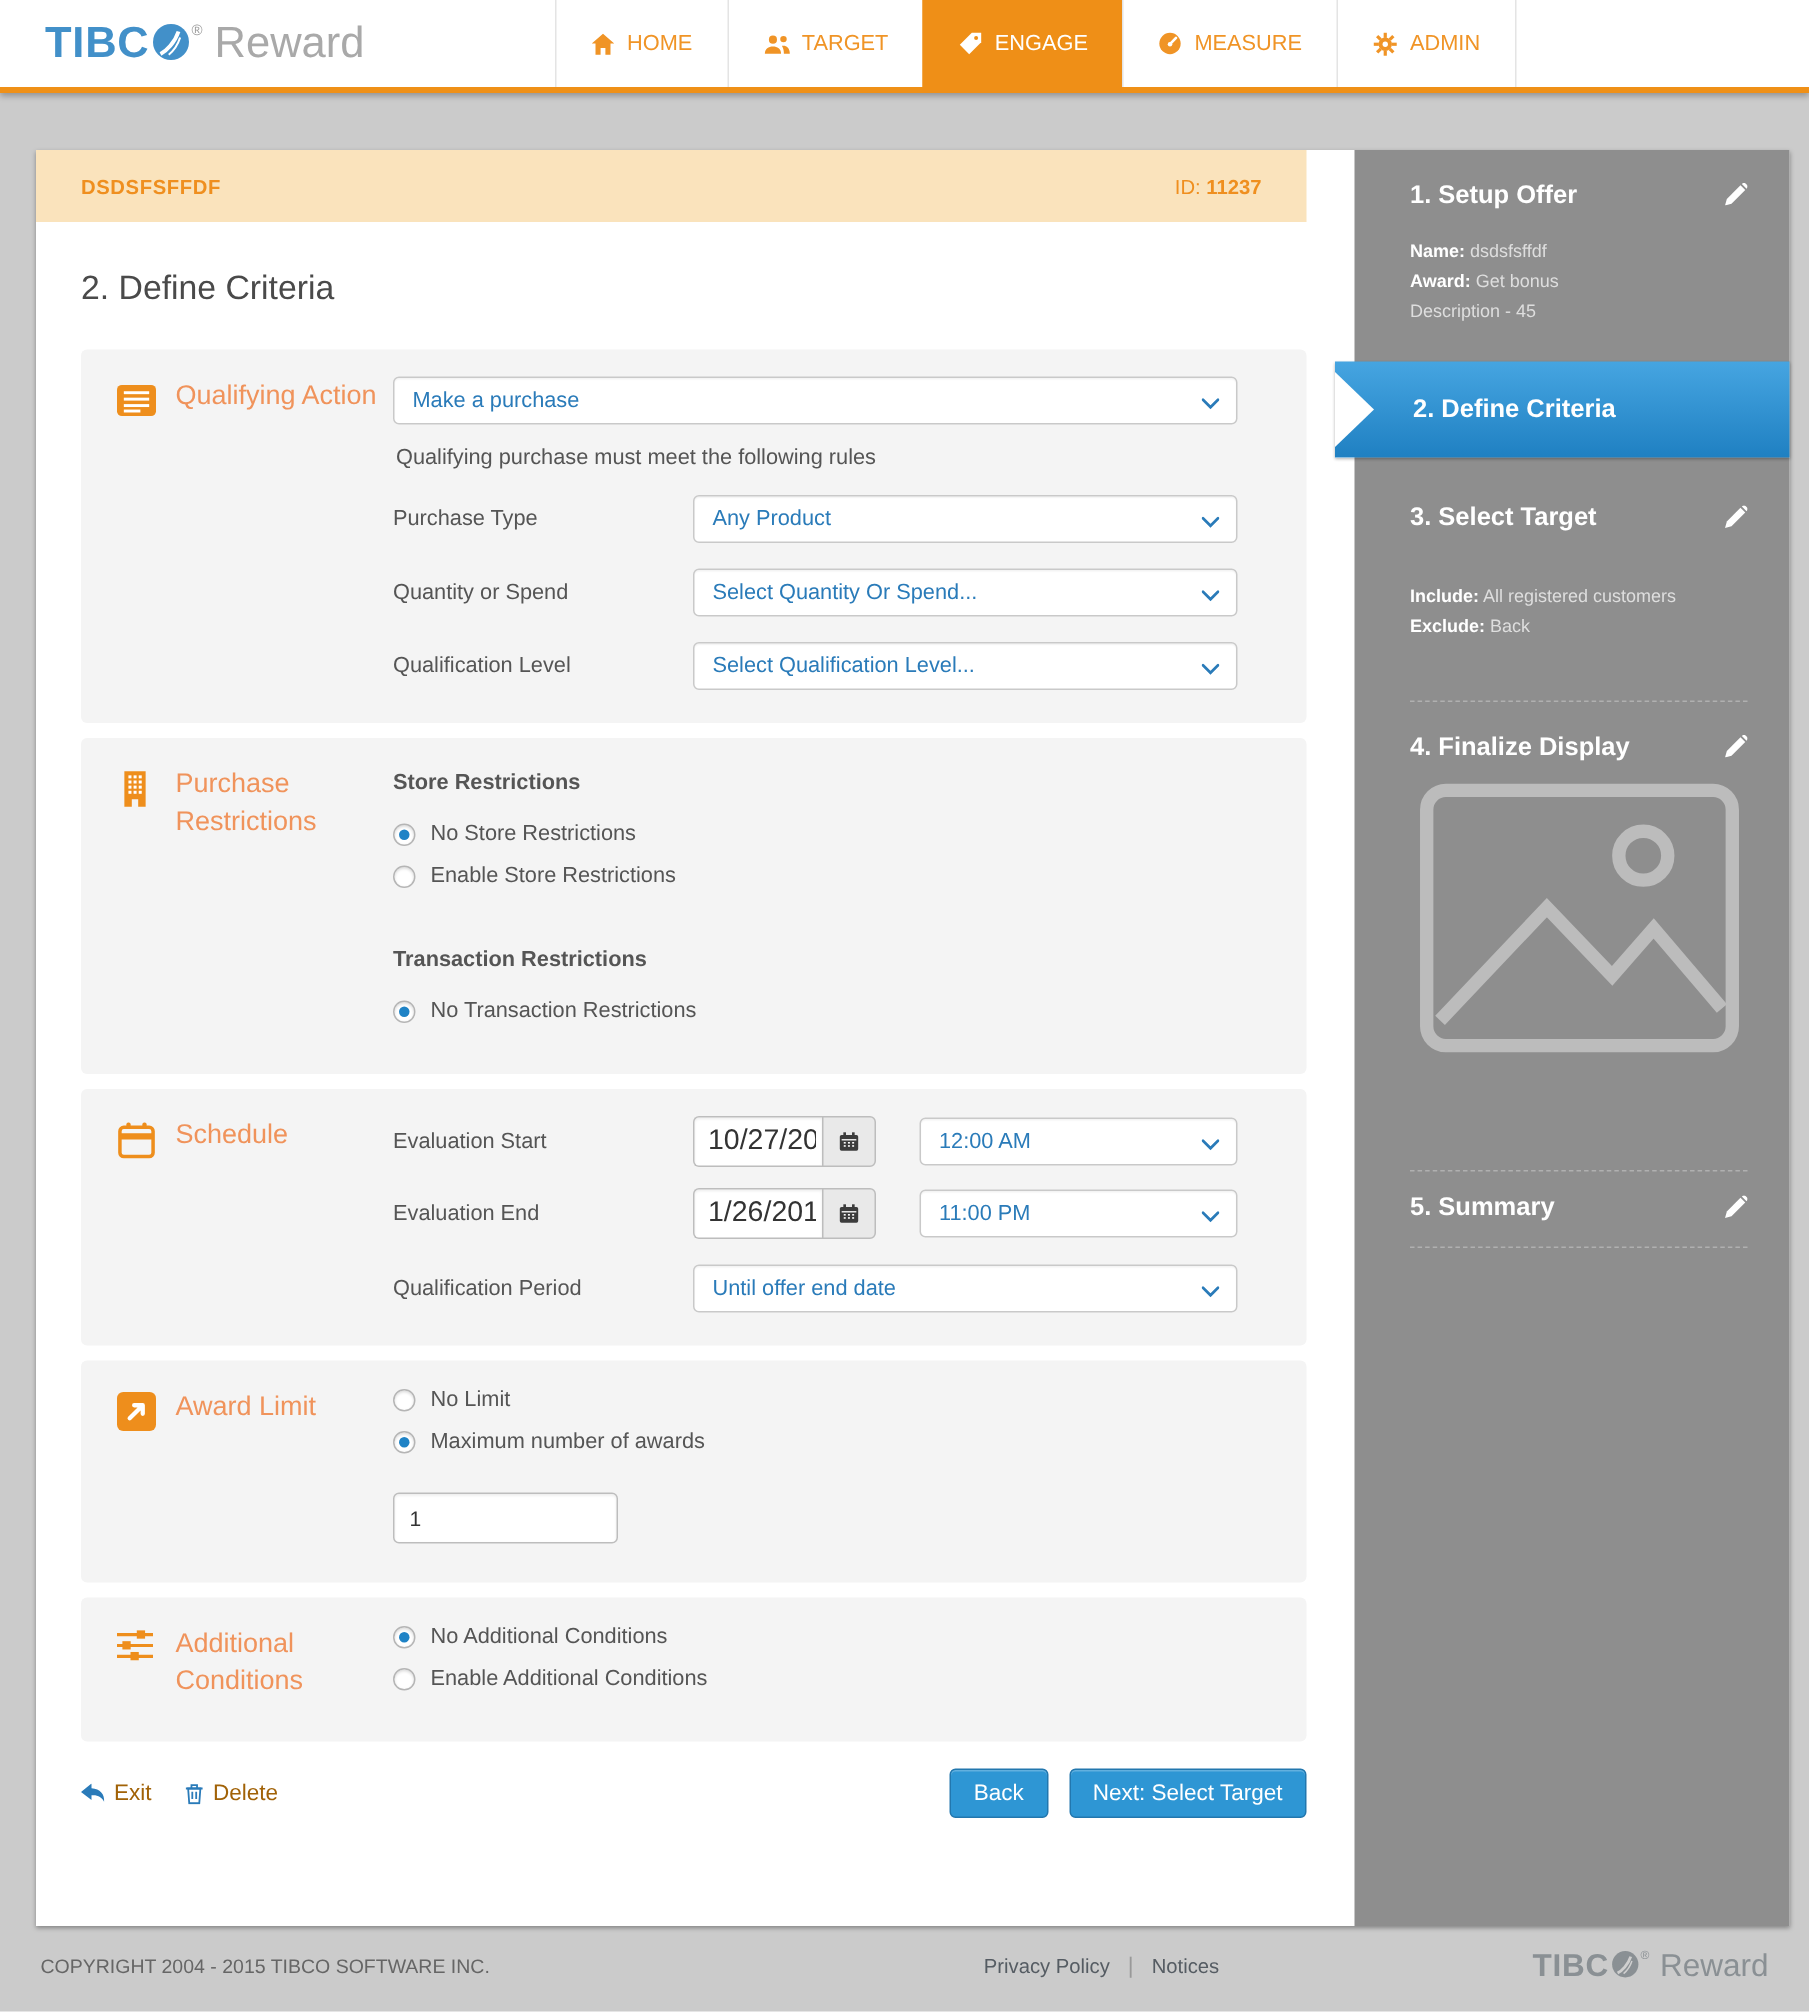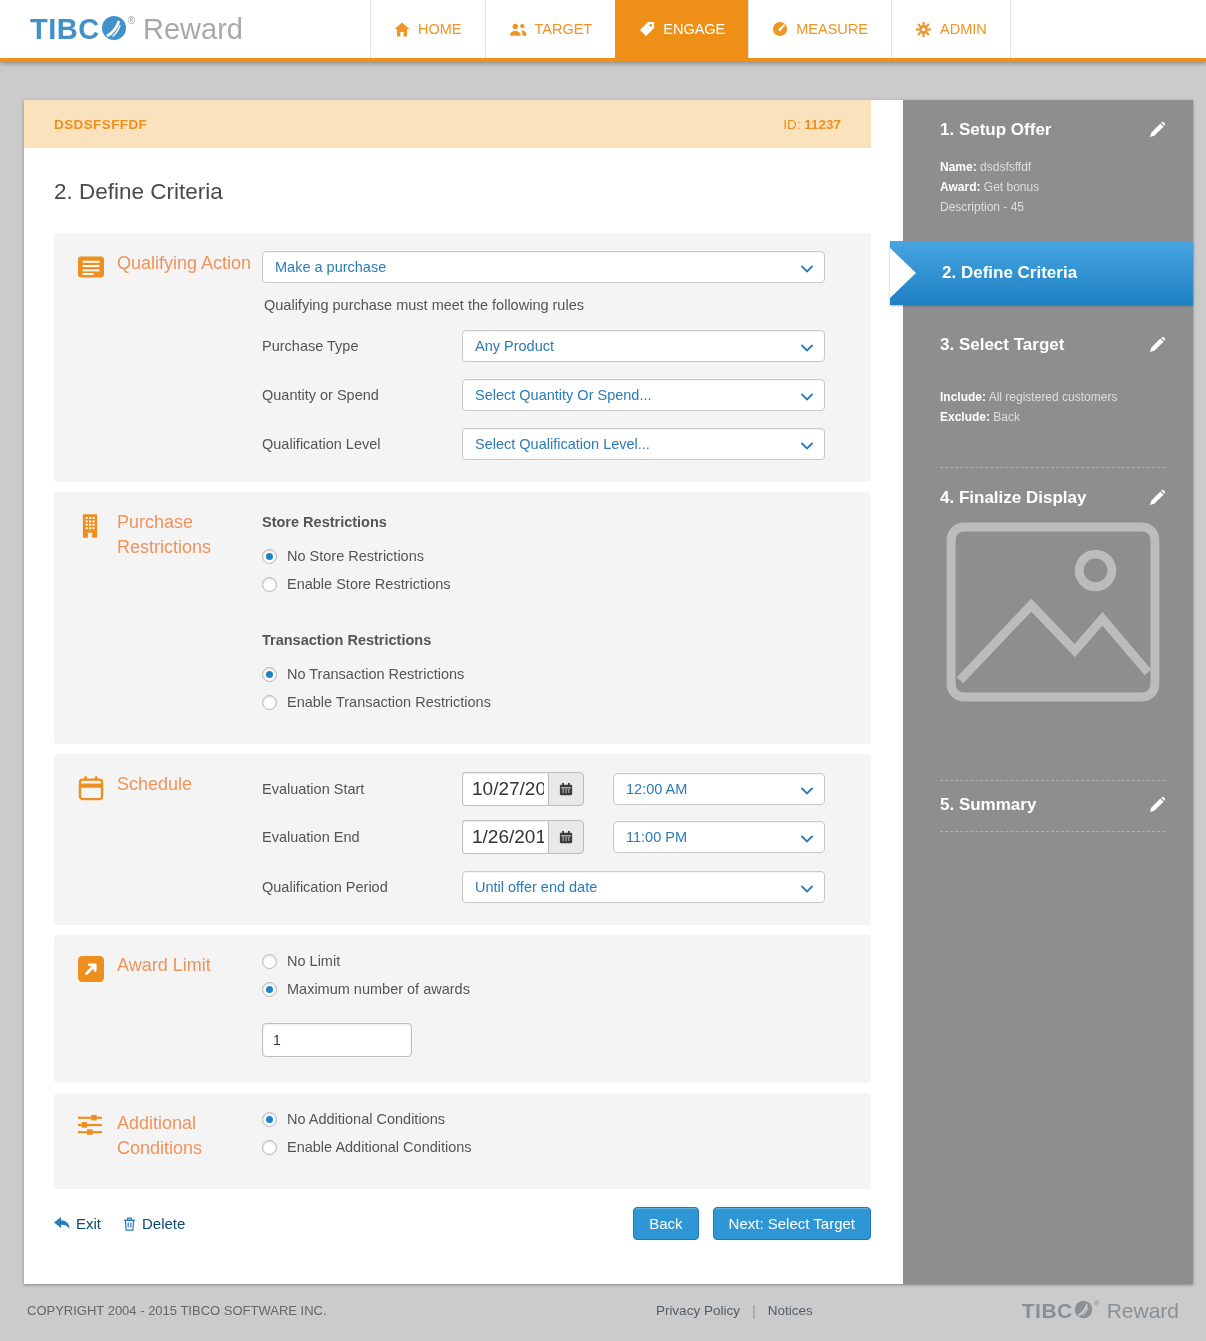--- a/index.html
+++ b/index.html
@@ -101,21 +101,21 @@
 
   .txtinput {
     width:150px; height:34px; border:1px solid #bdbdbd; border-radius:4px;
     padding:0 10px; font-size:14px; color:#333; font-family:"Liberation Sans", sans-serif;
     box-shadow:inset 0 1px 2px rgba(0,0,0,.08);
   }
   .award-input-row { margin:26px 0 4px; }
 
   
   .actions { display:flex; align-items:center; margin:18px 0 0 30px; padding-bottom:30px; }
-  .alink { display:flex; align-items:center; gap:6px; color:#0c4a6e; font-size:15px; cursor:pointer; margin-right:22px; }
+  .alink { display:flex; align-items:center; gap:6px; color:#a16207; font-size:15px; cursor:pointer; margin-right:22px; }
   .aspacer { flex:1; }
   .btn {
     height:33px; background:#2e96d4; border:1px solid #2277ae; border-radius:4px;
     color:#fff; font-size:15px; font-family:"Liberation Sans", sans-serif;
     padding:0 15px; cursor:pointer; box-shadow:inset 0 1px 0 rgba(255,255,255,.25);
   }
   .btn + .btn { margin-left:14px; }
 
   
   .sidebar { width:290px; flex:none; background:#8e8e8e; position:relative; }
@@ -327,24 +327,20 @@
           <span class="rlabel">No Store Restrictions</span>
         </div>
         <div class="radio-row">
           <span class="radio"></span>
           <span class="rlabel">Enable Store Restrictions</span>
         </div>
         <div class="subhead mt">Transaction Restrictions</div>
         <div class="radio-row">
           <span class="radio on"></span>
           <span class="rlabel">No Transaction Restrictions</span>
-        </div>
-        <div class="radio-row">
-          <span class="radio"></span>
-          <span class="rlabel">Enable Transaction Restrictions</span>
         </div>
       </div>
     </div>
 
     <div class="sec">
       <div class="sec-head">
         <span class="sec-icon">
           <svg width="26" height="26" viewBox="0 0 20 20" fill="none">
               <rect x="1.5" y="3.5" width="17" height="15" rx="2" stroke="#ee8e1c" stroke-width="1.8"></rect>
               <path d="M1.5 8.2h17" stroke="#ee8e1c" stroke-width="3.2"></path>

